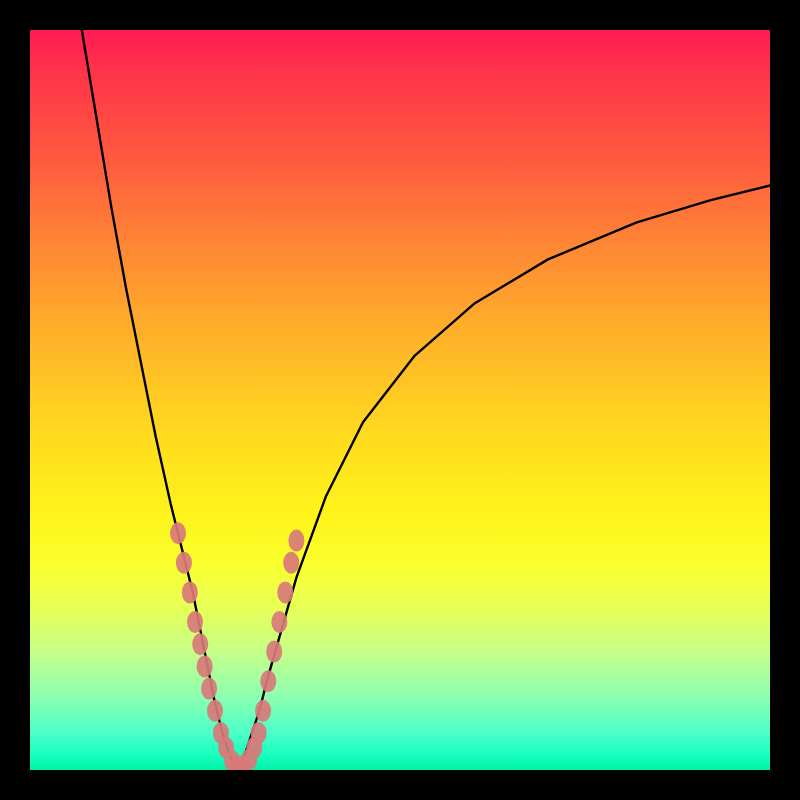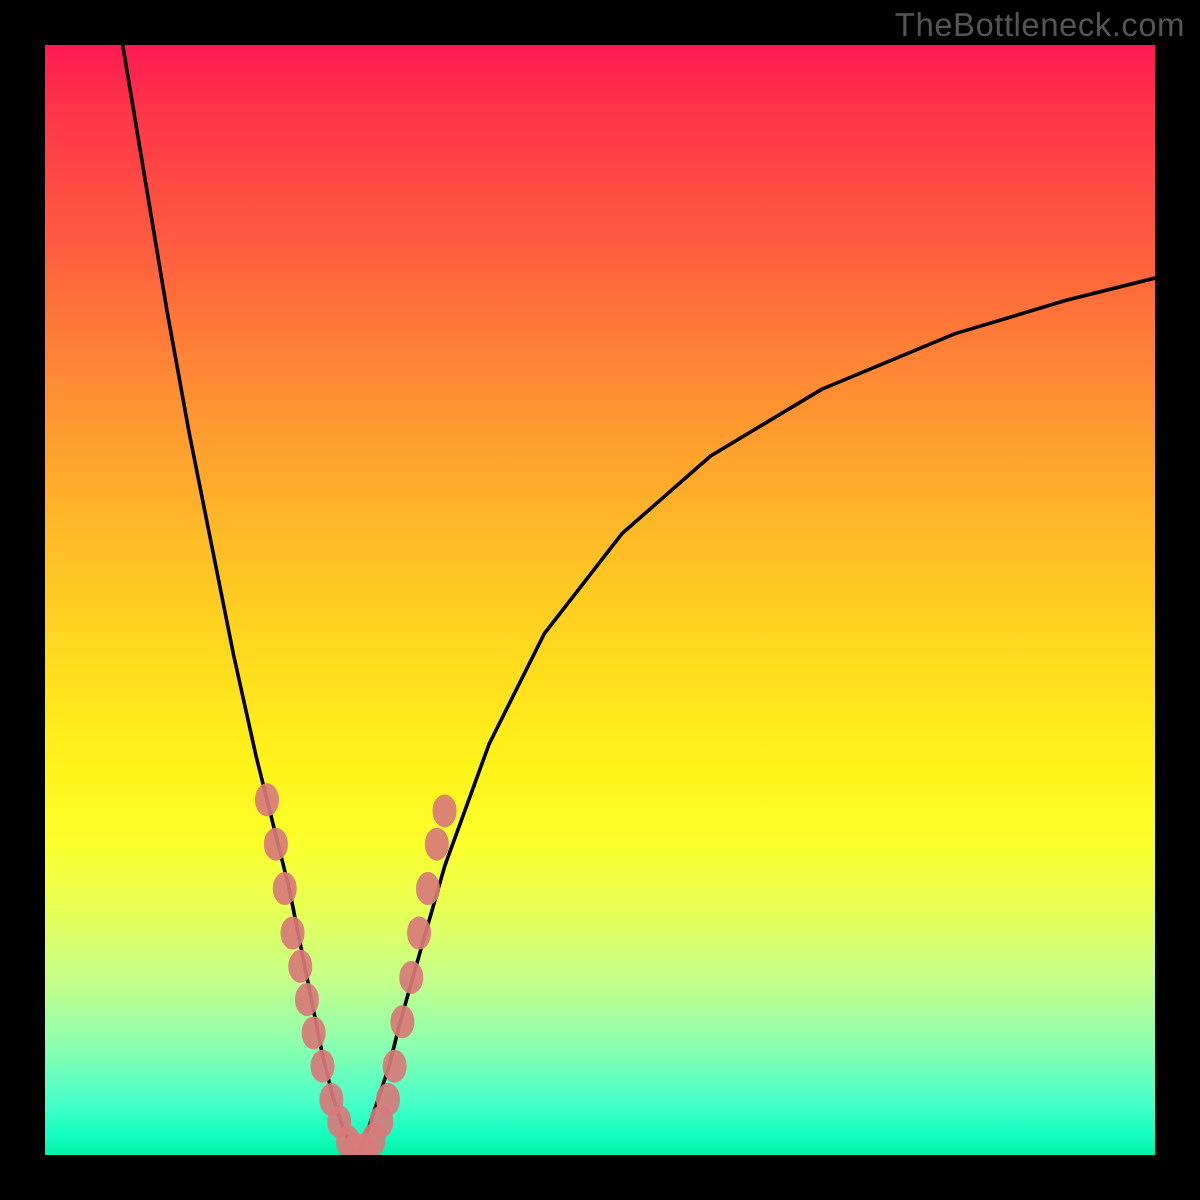--- a/index.html
+++ b/index.html
@@ -56,21 +56,20 @@
     left: 0;
     top: 0;
     width: 740px;
     height: 740px;
   }
 </style>
 </head>
 <body>
 
 <div class="frame">
-  <div class="watermark">TheBottleneck.com</div>
   <div class="plot-area">
     <svg class="overlay" viewBox="0 0 740 740" preserveAspectRatio="none">
       <g id="curve-layer">
           <path d="M51.80 0.00 L66.60 88.80 L81.40 177.60 L96.20 259.00 L111.00 333.00 L125.80 407.00 L140.60 473.60 L151.70 518.00 L162.80 562.40 L170.20 599.40 L177.60 636.40 L185.00 673.40 L192.40 703.00 L199.80 725.20 L207.20 740.00 " fill="none" stroke="#000" stroke-width="2.4" stroke-linecap="round" stroke-linejoin="round"></path>
           <path d="M207.20 740.00 L214.60 725.20 L222.00 703.00 L229.40 680.80 L236.80 651.20 L251.60 599.40 L266.40 547.60 L296.00 466.20 L333.00 392.20 L384.80 325.60 L444.00 273.80 L518.00 229.40 L606.80 192.40 L680.80 170.20 L740.00 155.40 " fill="none" stroke="#000" stroke-width="2.4" stroke-linecap="round" stroke-linejoin="round"></path>
         </g>
       <g id="marker-layer">
           <ellipse cx="148.00" cy="503.20" rx="8" ry="11" fill="#d87a7a" fill-opacity="0.92"></ellipse>
           <ellipse cx="153.92" cy="532.80" rx="8" ry="11" fill="#d87a7a" fill-opacity="0.92"></ellipse>
           <ellipse cx="159.84" cy="562.40" rx="8" ry="11" fill="#d87a7a" fill-opacity="0.92"></ellipse>

